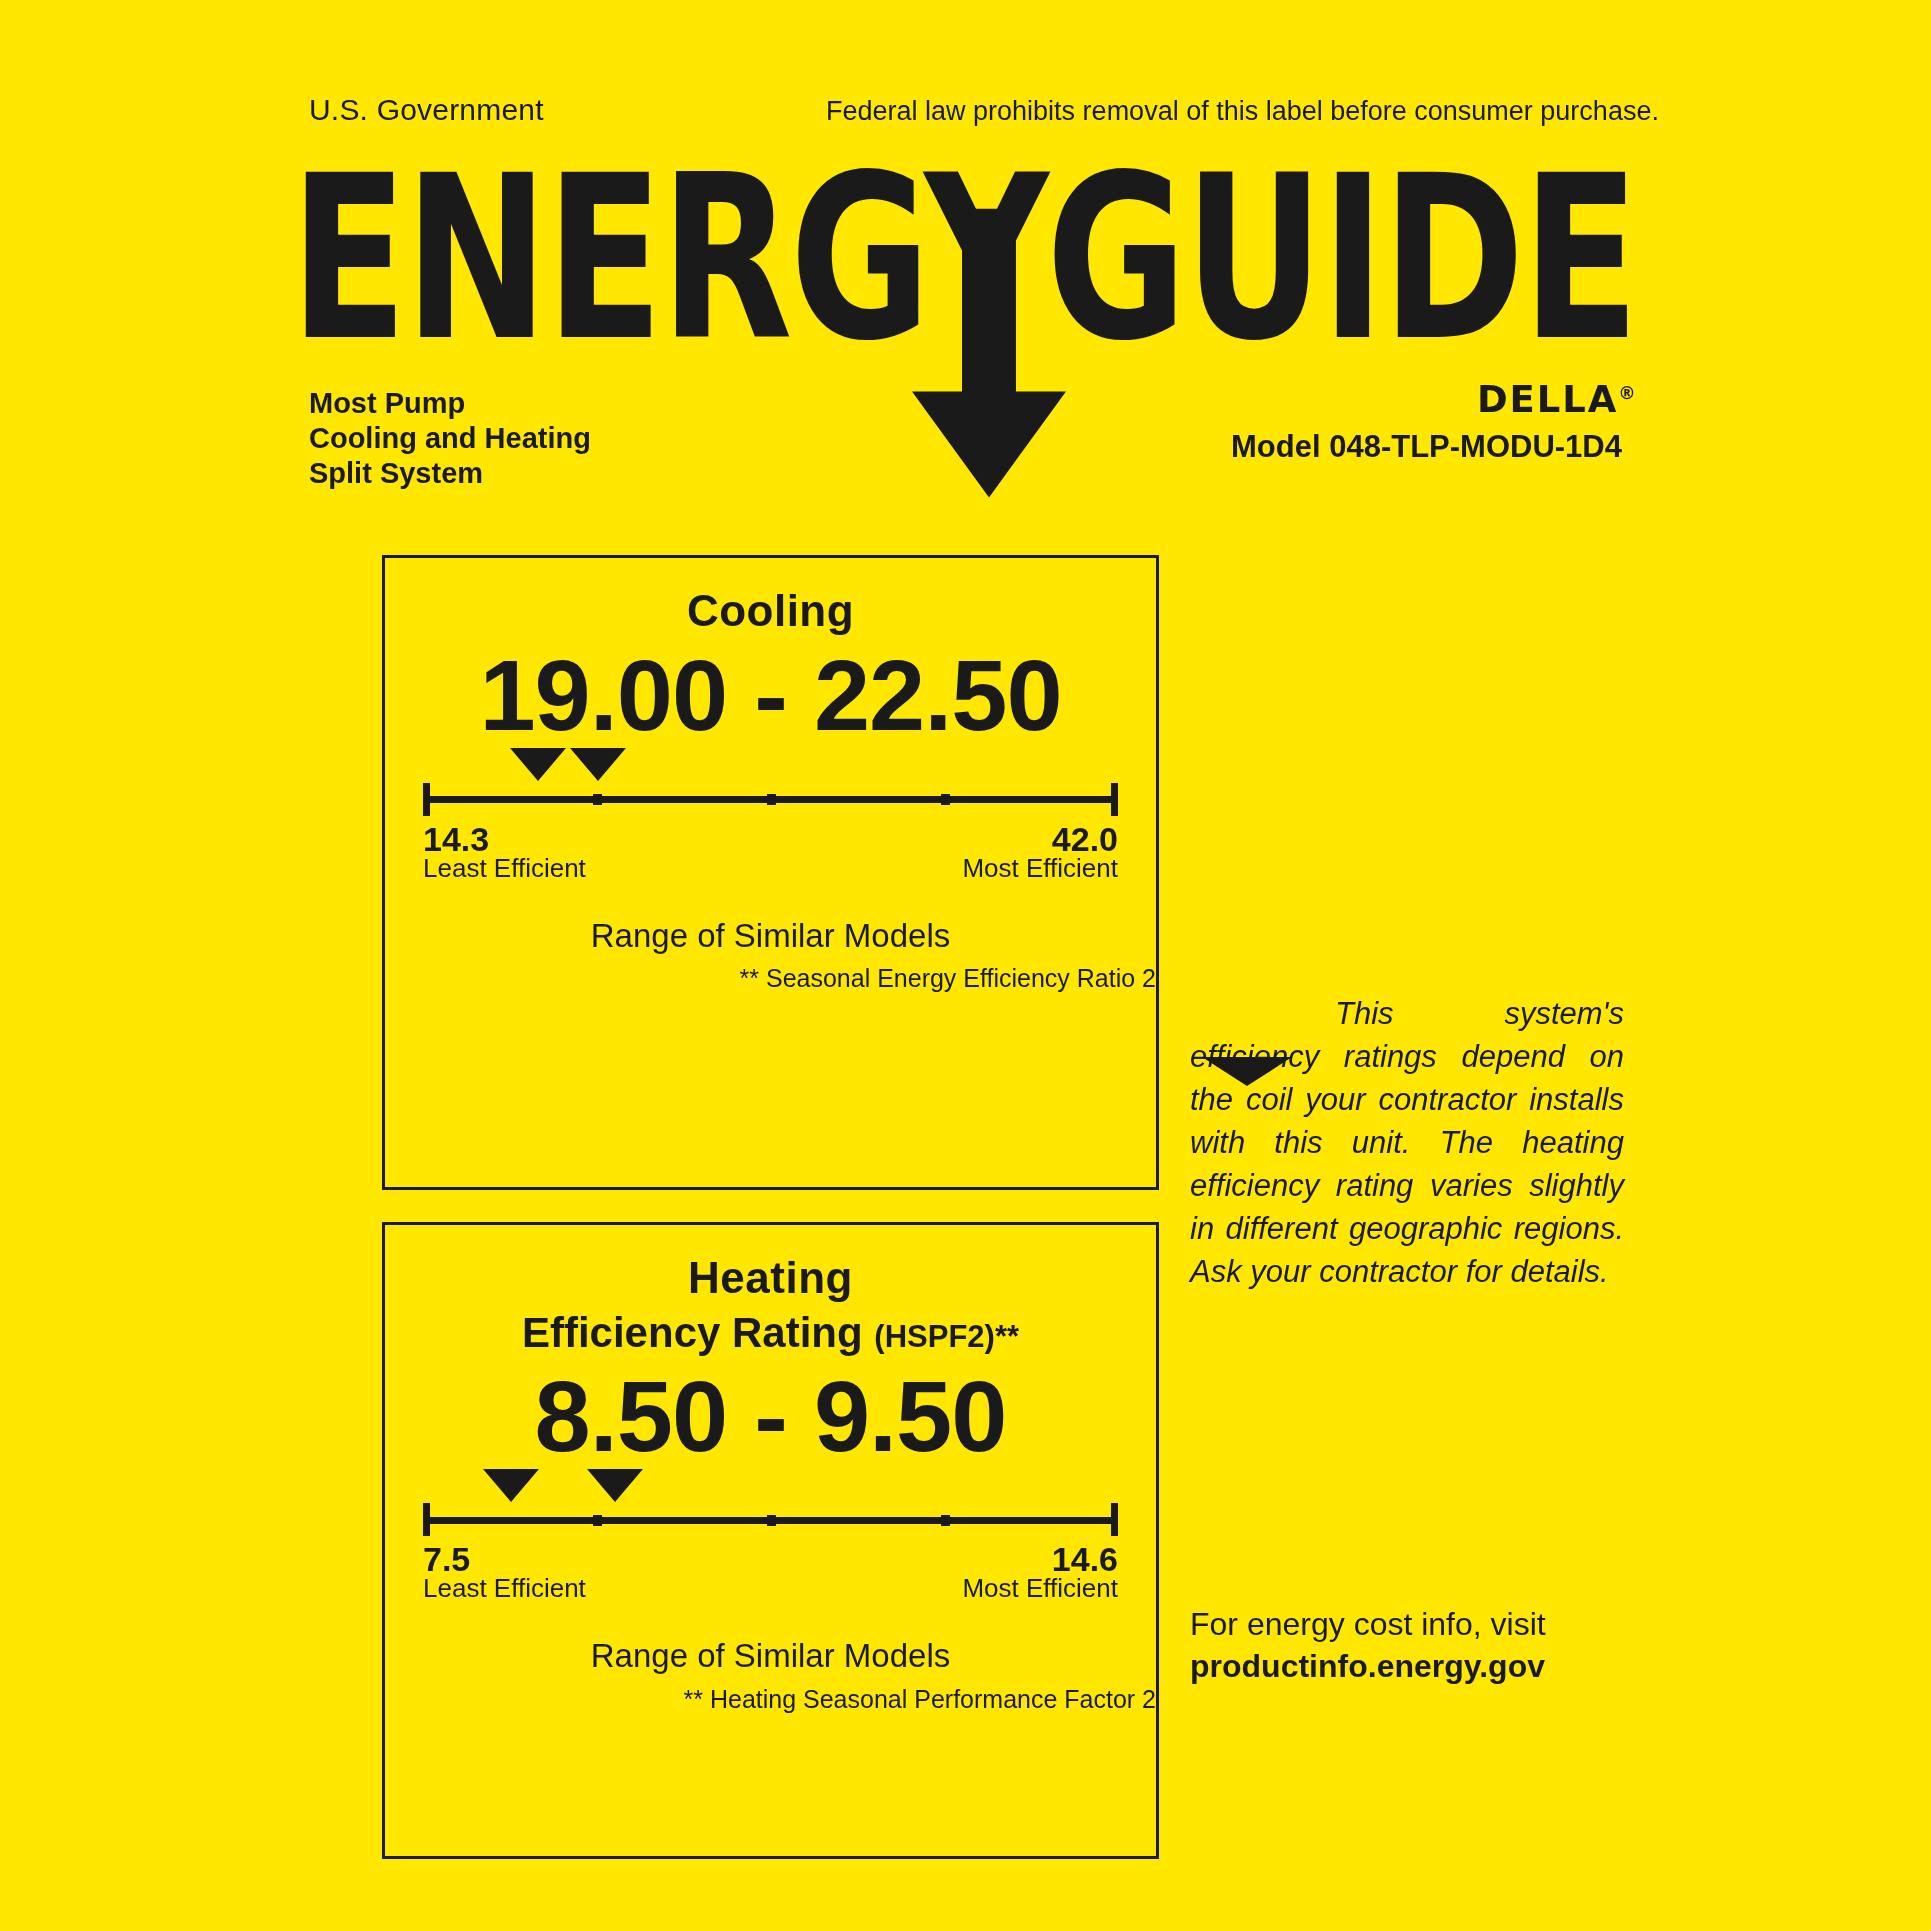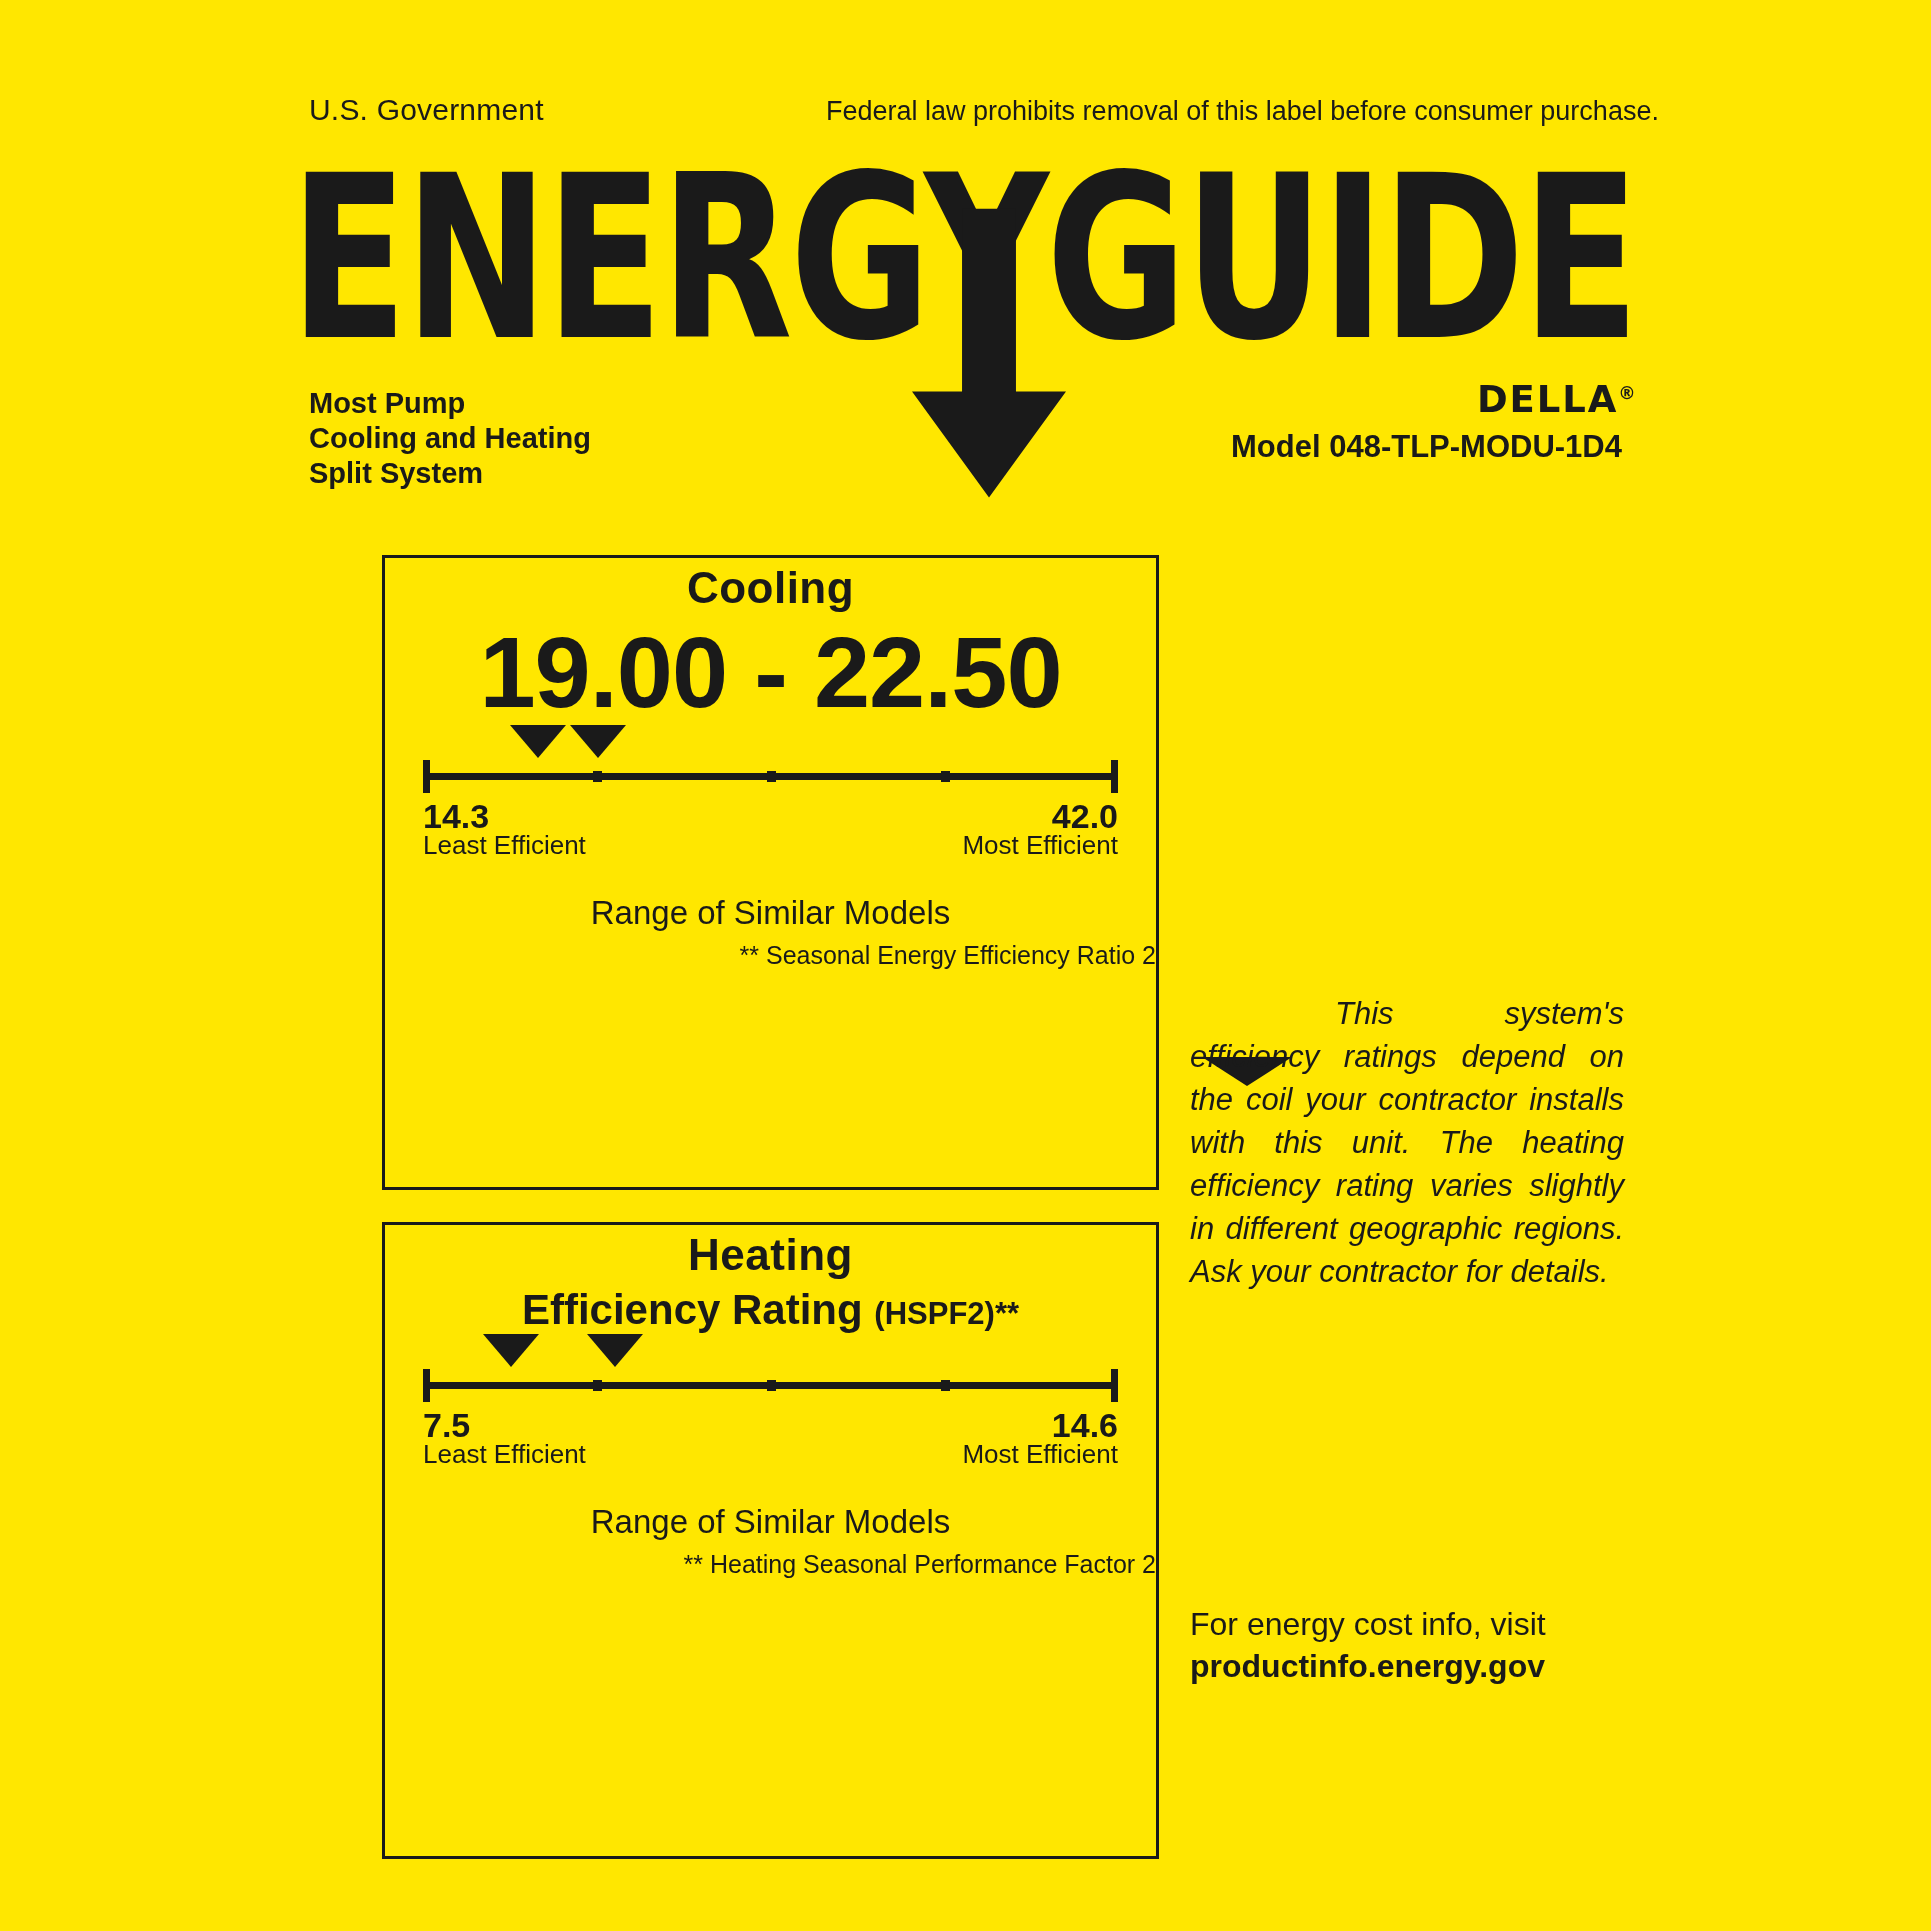--- a/index.html
+++ b/index.html
@@ -107,21 +107,21 @@
     box-sizing: border-box;
     background: transparent;
   }
   #cooling-box { left: 382px; top: 555px; width: 777px; height: 635px; }
   #heating-box { left: 382px; top: 1222px; width: 777px; height: 637px; }
 
   .rb-title {
     text-align: center;
     font-size: 44px;
     font-weight: bold;
-    margin-top: 5px;
+    margin-top: 28px;
     letter-spacing: 0.5px;
   }
   .rb-subtitle {
     text-align: center;
     font-size: 42px;
     font-weight: bold;
     margin-top: 5.8px;
   }
   .rb-subtitle .small {
     font-size: 31px;
@@ -298,20 +298,21 @@
     <div class="range-note">Range of Similar Models</div>
     <div class="footnote">** Seasonal Energy Efficiency Ratio 2</div>
   </div>
 
   <div class="rating-box" id="heating-box">
     <div class="rb-title">Heating</div>
     <div class="rb-subtitle">
       <span>Efficiency Rating</span>
       <span class="small">(HSPF2)**</span>
     </div>
+    <div class="rb-value">8.50 - 9.50</div>
 
     <div class="scale-wrap">
       <div class="markers">
         <div class="marker-tri" style="left:60px;"></div>
         <div class="marker-tri" style="left:164px;"></div>
       </div>
       <div class="scale-line">
         <div class="scale-bar"></div>
         <div class="cap left"></div>
         <div class="cap right"></div>

